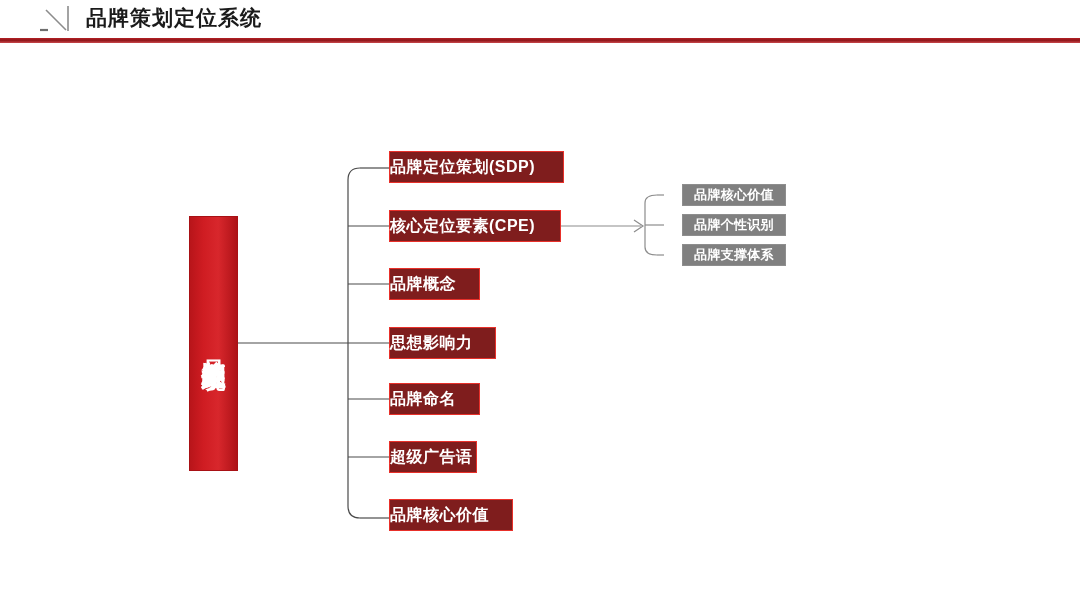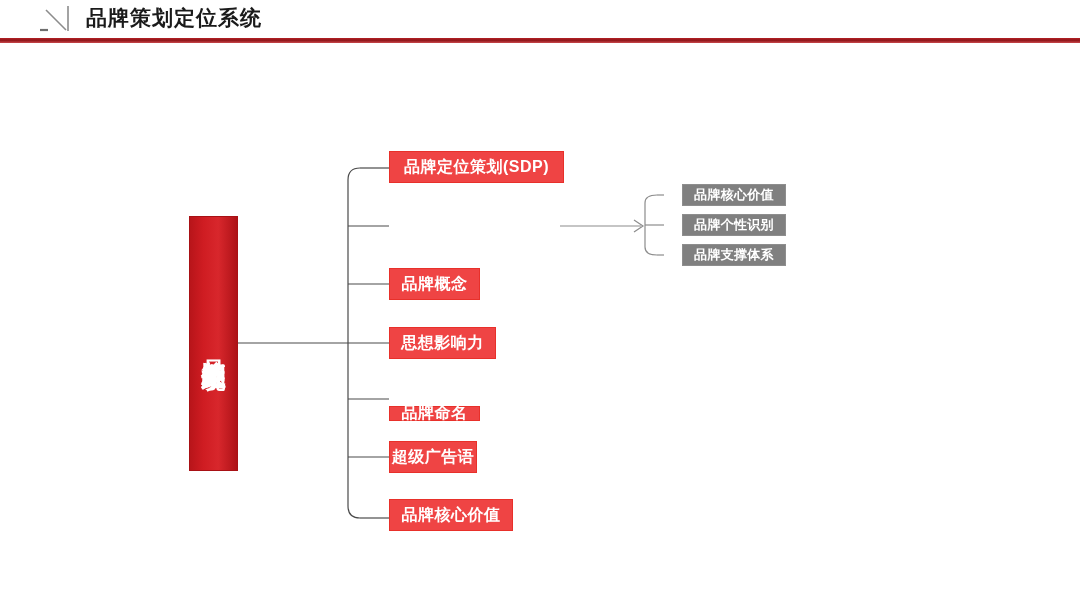--- a/index.html
+++ b/index.html
@@ -88,29 +88,29 @@
     font-size: 24px;
     font-weight: bold;
     letter-spacing: 1px;
     line-height: 1.08;
     white-space: nowrap;
   }
 
   
   .node-red {
     position: absolute;
-    background: #ef4444;
+    background: #7f1d1d;
     border: 1px solid #e8302a;
     box-sizing: border-box;
     color: #ffffff;
     font-size: 16px;
     font-weight: bold;
     display: flex;
     align-items: center;
-    justify-content: center;
+    justify-content: flex-start;
     letter-spacing: 0.5px;
     white-space: nowrap;
   }
 
   
   .node-gray {
     position: absolute;
     background: #808080;
     border: 1px solid #8e8e8e;
     box-sizing: border-box;
@@ -171,30 +171,33 @@
   </svg>
 
   <div id="root-node">
     <span class="vtext">品牌策划定位系统</span>
   </div>
 
   <div class="node-red" style="left:389px; top:151px; width:175px; height:32px;">
     <span>品牌定位策划(SDP)</span>
   </div>
 
+  <div class="node-red" style="left:389px; top:210px; width:172px; height:32px;">
+    <span>核心定位要素(CPE)</span>
+  </div>
 
   <div class="node-red" style="left:389px; top:268px; width:91px; height:32px;">
     <span>品牌概念</span>
   </div>
 
   <div class="node-red" style="left:389px; top:327px; width:107px; height:32px;">
     <span>思想影响力</span>
   </div>
 
-  <div class="node-red" style="left:389px; top:383px; width:91px; height:15px;margin-top:23px;">
+  <div class="node-red" style="left:389px; top:383px; width:91px; height:32px;">
     <span>品牌命名</span>
   </div>
 
   <div class="node-red" style="left:389px; top:441px; width:88px; height:32px;">
     <span>超级广告语</span>
   </div>
 
   <div class="node-red" style="left:389px; top:499px; width:124px; height:32px;">
     <span>品牌核心价值</span>
   </div>

